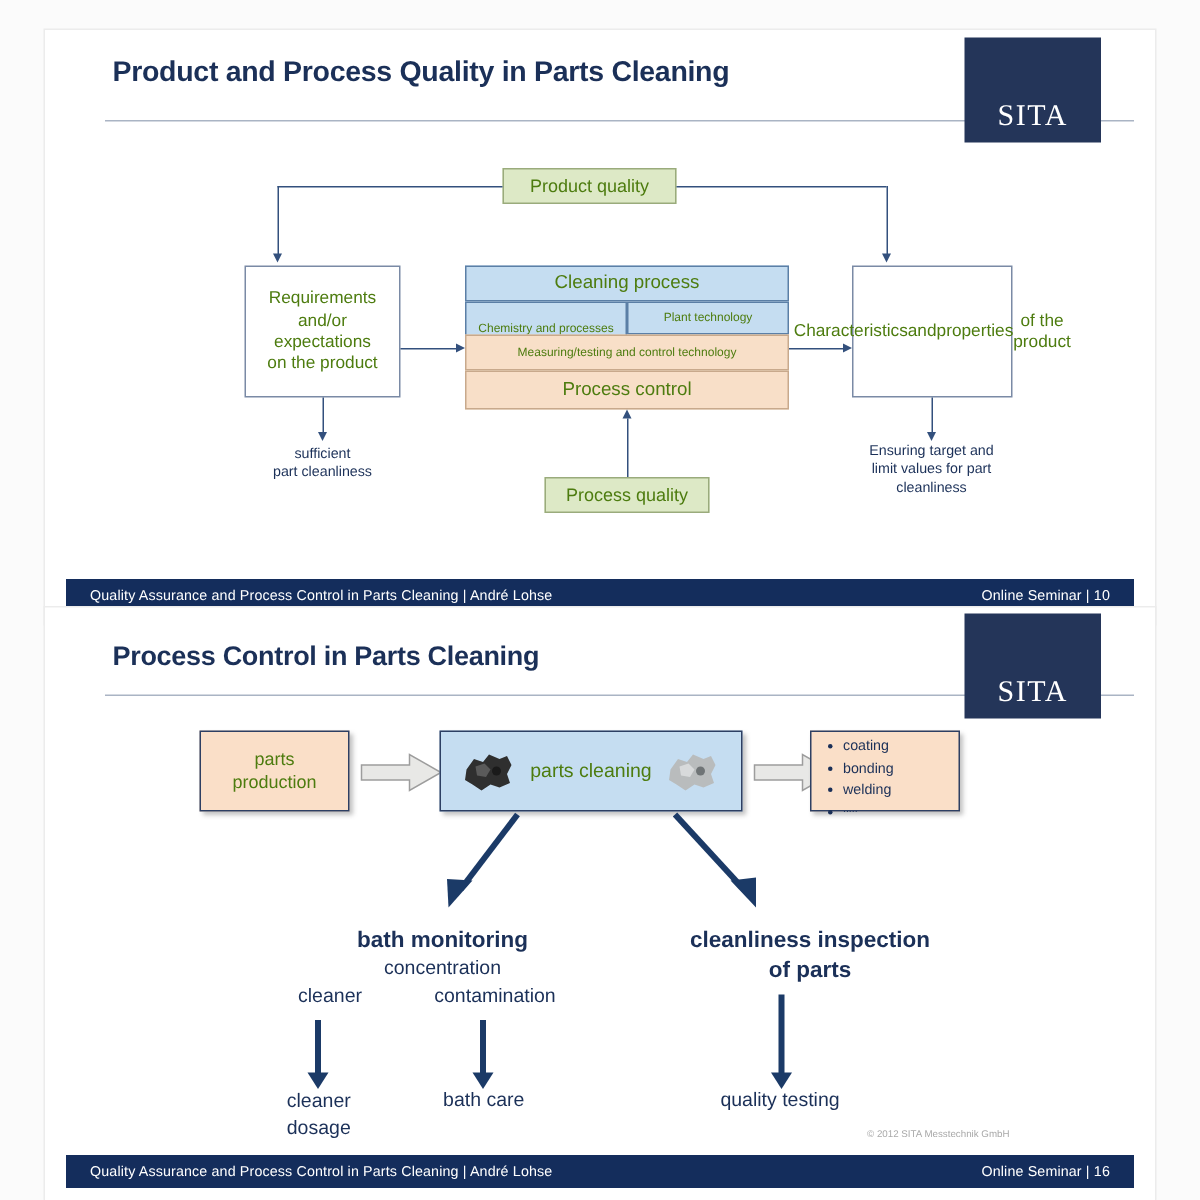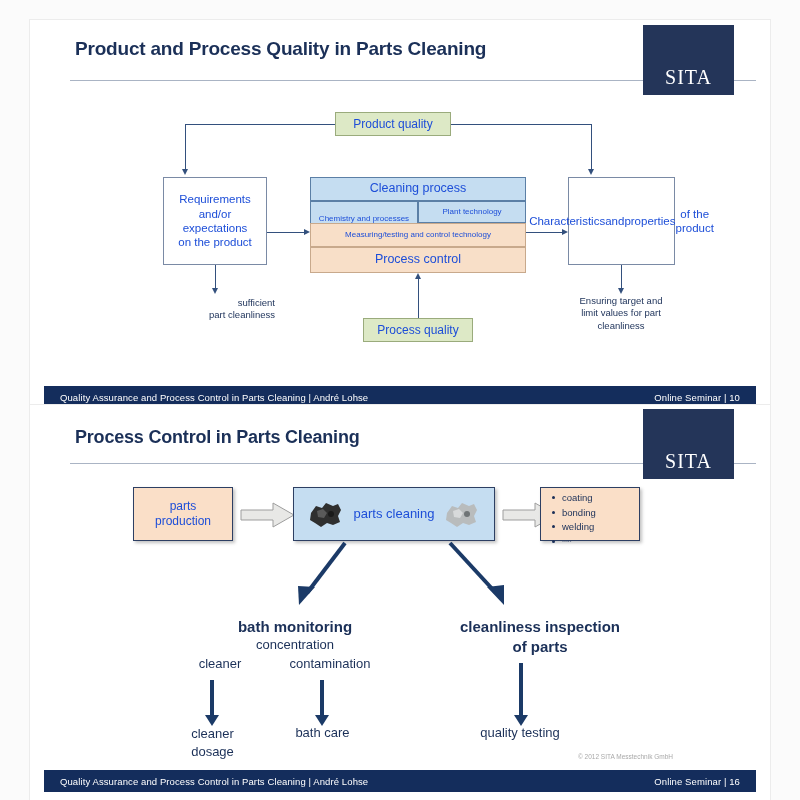--- a/index.html
+++ b/index.html
@@ -50,21 +50,21 @@
     height: 22px; background: #142d5c; color: #ffffff;
     display: flex; align-items: center; justify-content: space-between;
     padding: 0 16px; box-sizing: border-box;
     font-size: 9.5px; letter-spacing: 0.1px;
   }
 
   
   .box {
     position: absolute; box-sizing: border-box;
     display: flex; align-items: center; justify-content: center;
-    text-align: center; color: #1d4ed8; line-height: 1.25;
+    text-align: center; color: #4d7c0f; line-height: 1.25;
   }
   .box-white { background:#ffffff; border:1px solid #7a8aa5; }
   .box-green { background:#dde9c6; border:1px solid #9aab7c; }
   .box-blue  { background:#c5ddf1; border:1px solid #5b7fa6; }
   .box-peach { background:#f8dfc8; border:1px solid #c8a98c; }
   .box-peach2{ background:#fadfc8; border:1px solid #c8a98c; }
 
   .lbl { position:absolute; color:#1b3058; text-align:center; line-height:1.3; }
 
   
@@ -159,21 +159,21 @@
       </div>
 
       <div class="hline" style="left:237px; top:212px; width:37px;"></div>
       <div class="arrow-r" style="left:274px; top:208.5px;"></div>
 
       <div class="hline" style="left:496px; top:212px; width:36px;"></div>
       <div class="arrow-r" style="left:532px; top:208.5px;"></div>
 
       <div class="vline" style="left:185px; top:245px; height:24px;"></div>
       <div class="arrow-d" style="left:181.5px; top:268px;"></div>
-      <div class="lbl" style="left:125px; top:277px; width:120px; font-size:9.5px;text-align:right;">
+      <div class="lbl" style="left:125px; top:277px; width:120px; font-size:9.5px;">
         <div>sufficient</div>
         <div>part cleanliness</div>
       </div>
 
       <div class="vline" style="left:591px; top:245px; height:24px;"></div>
       <div class="arrow-d" style="left:587.5px; top:268px;"></div>
       <div class="lbl" style="left:531px; top:275px; width:120px; font-size:9.5px;text-align:center;">
         <div>Ensuring target and</div>
         <div>limit values for part</div>
         <div>cleanliness</div>

